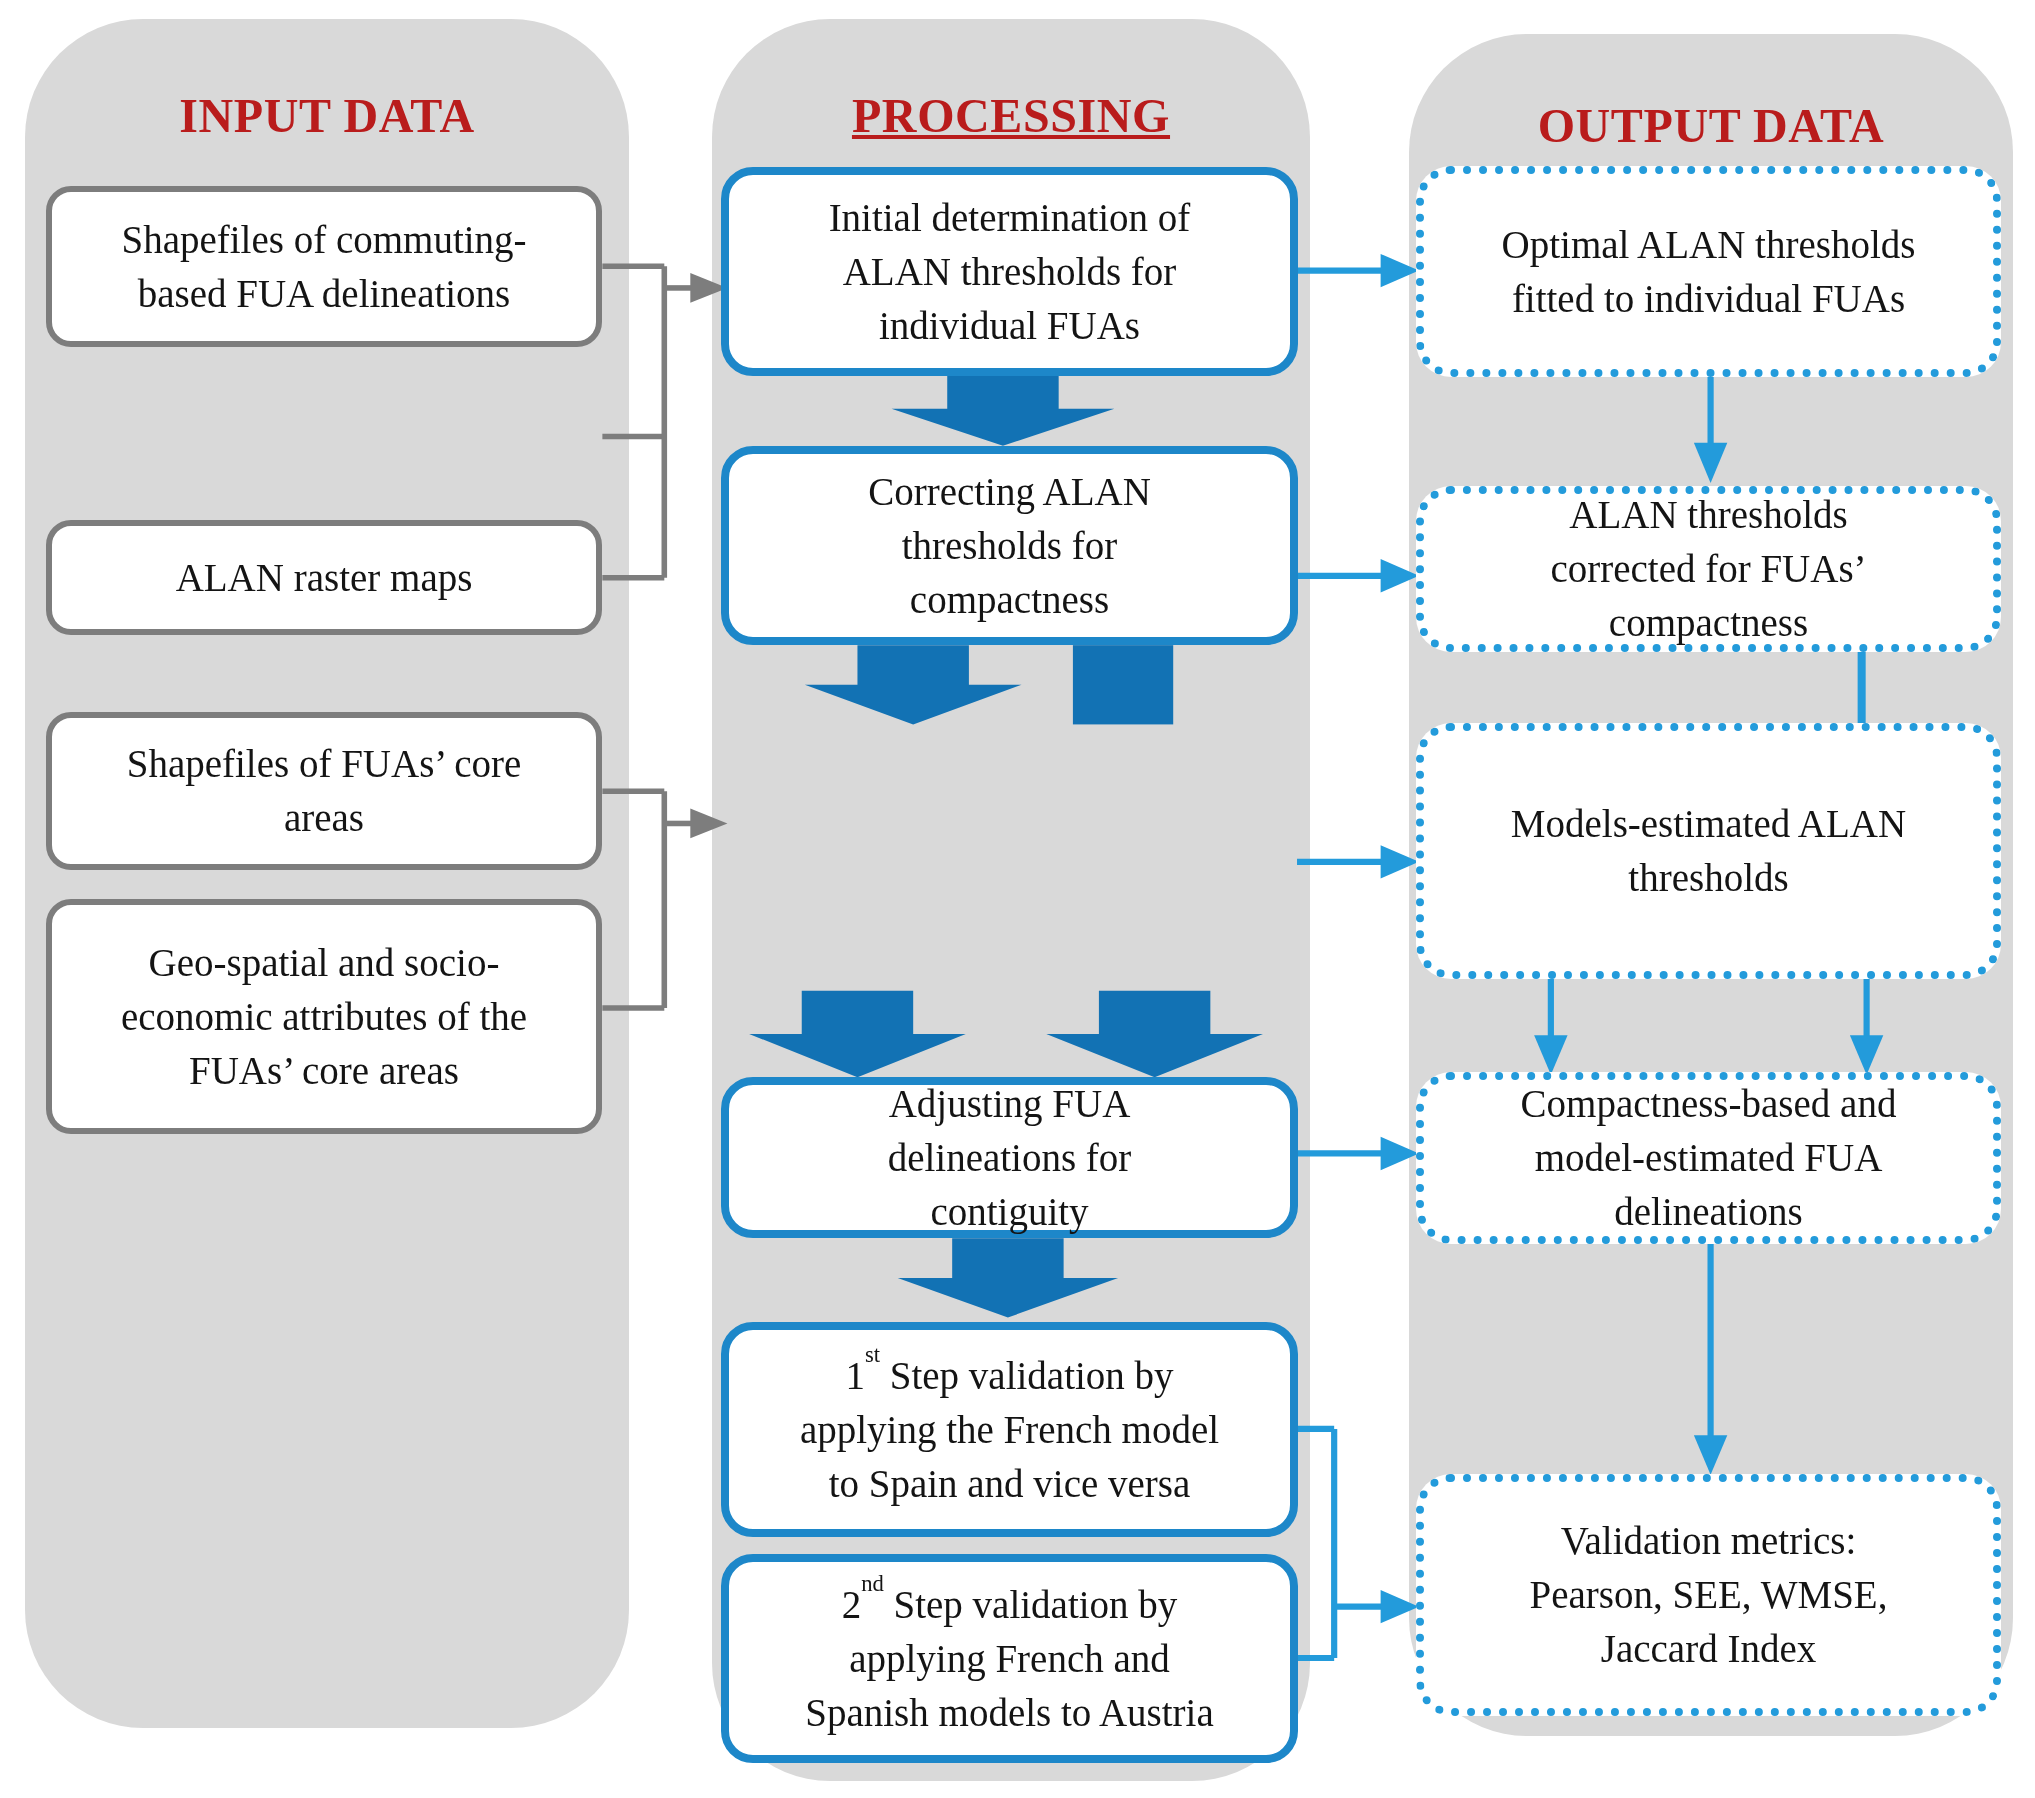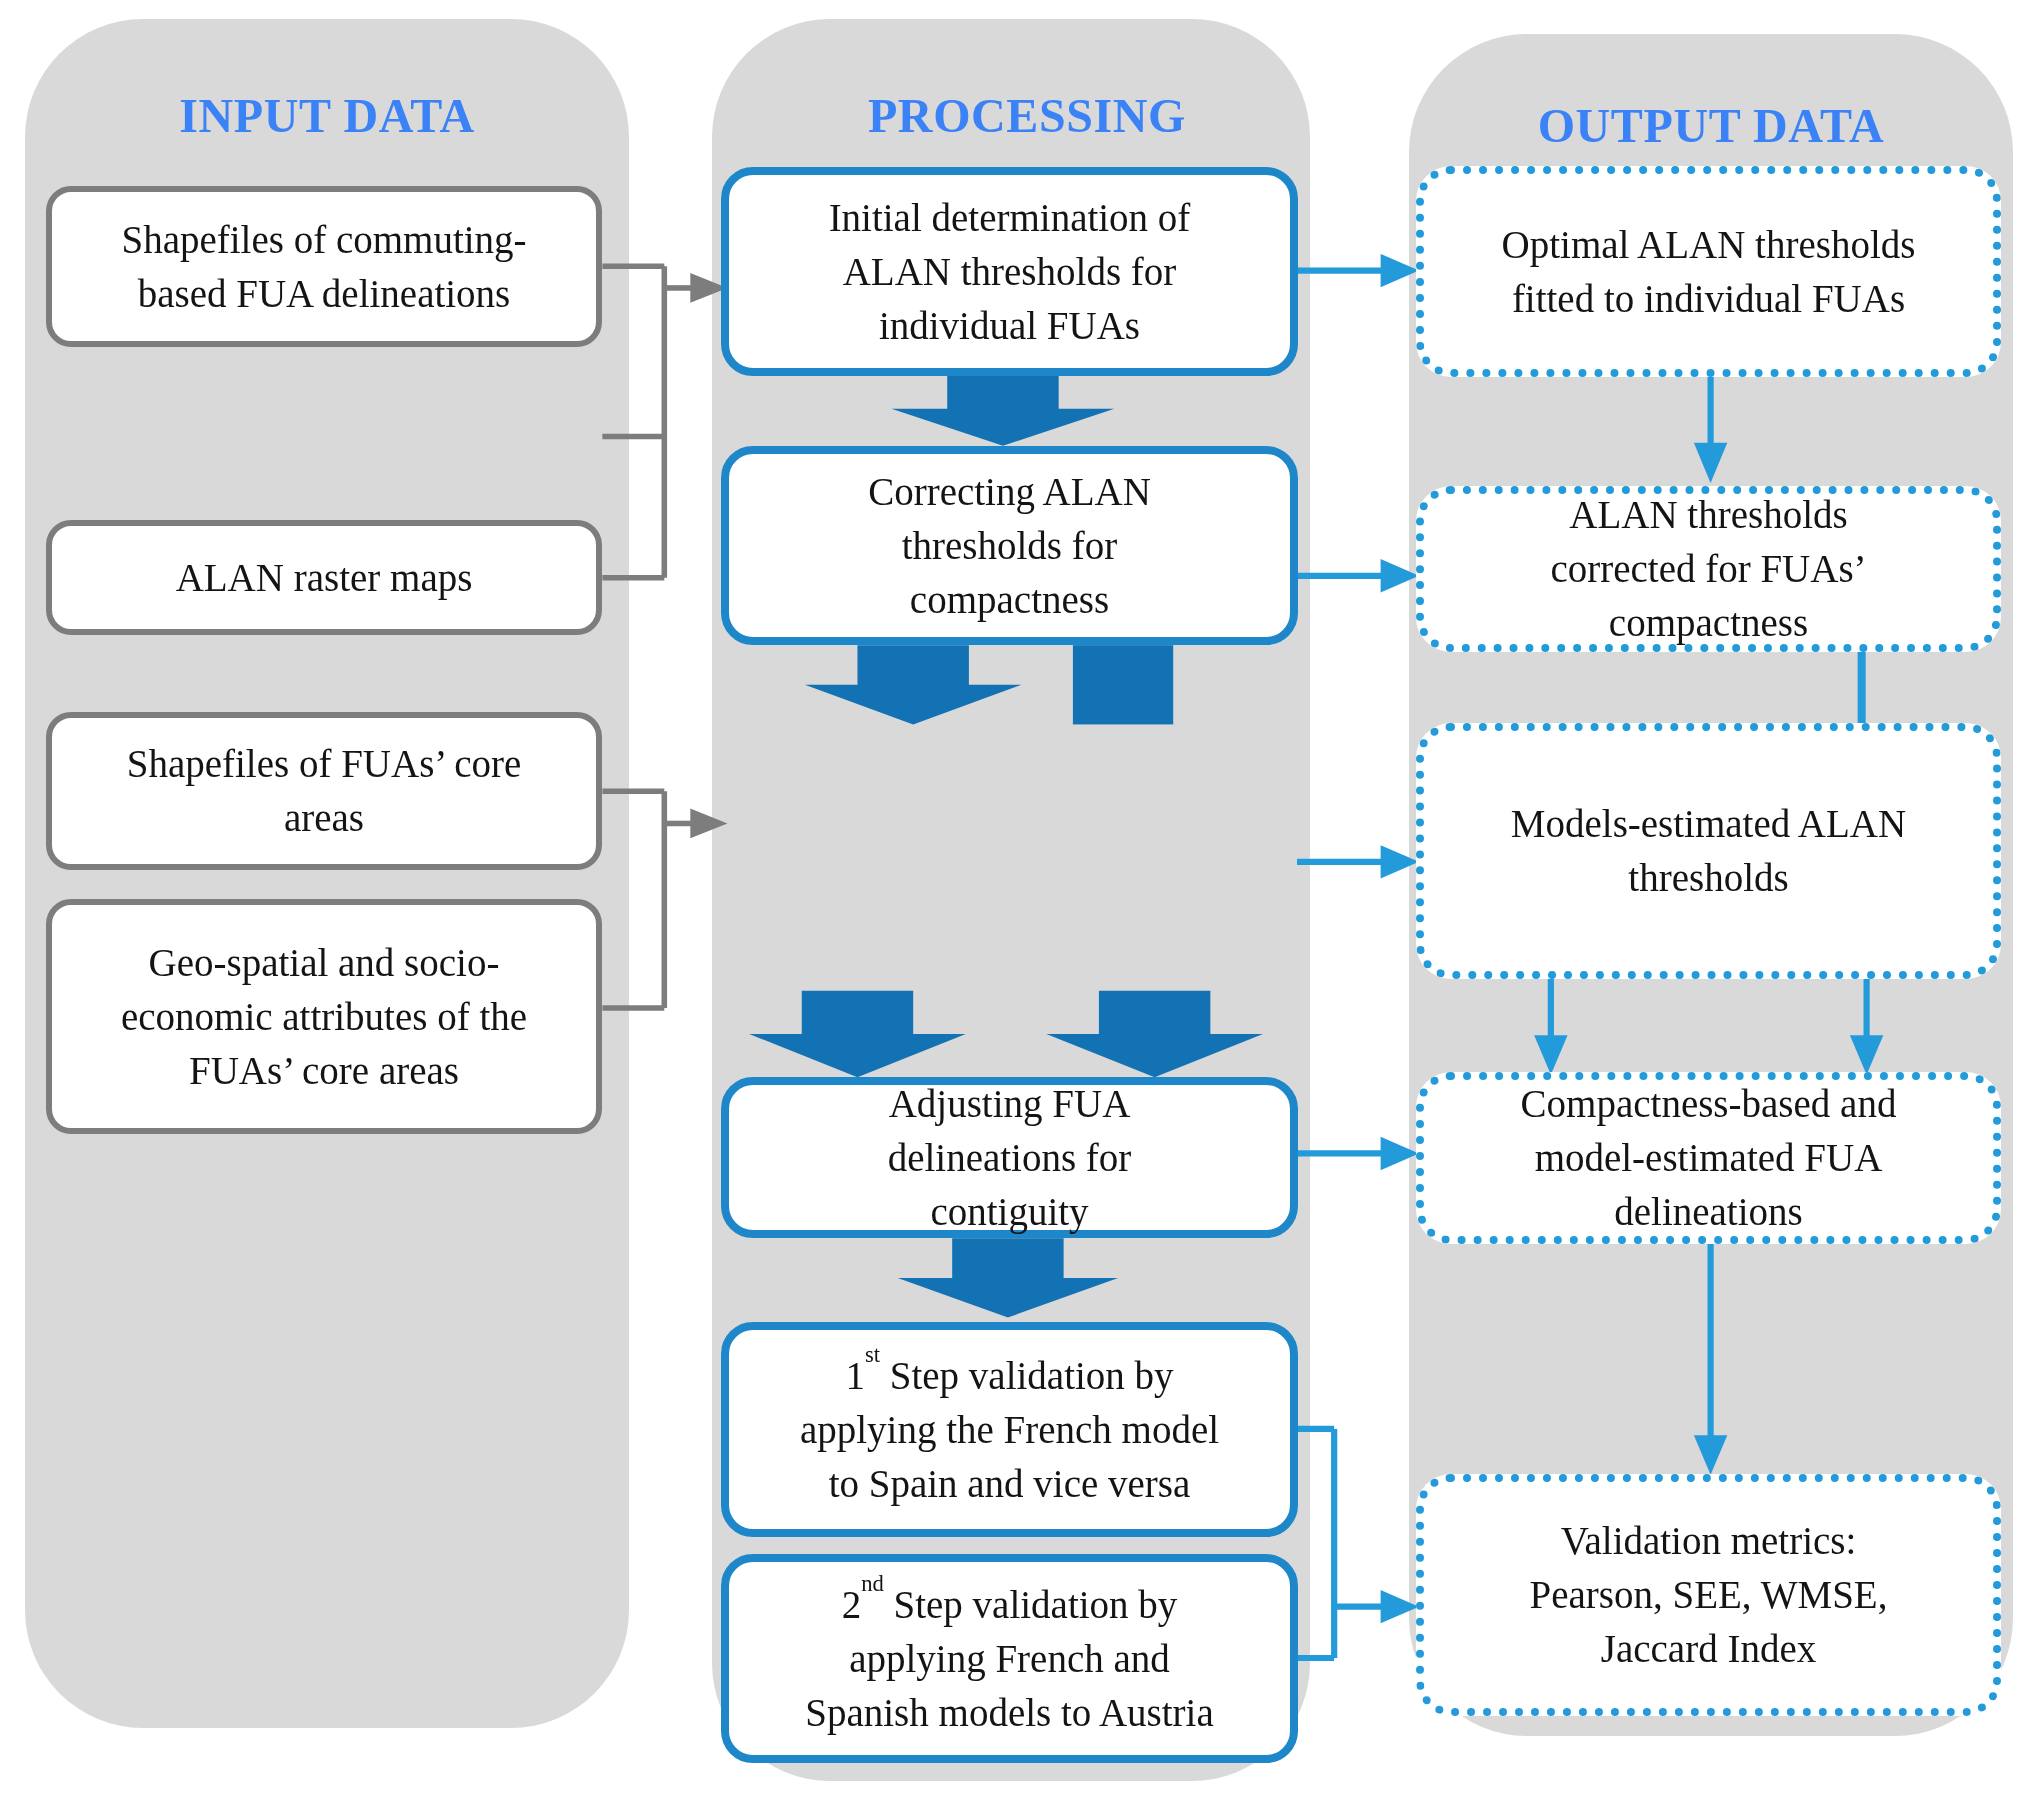--- a/index.html
+++ b/index.html
@@ -2,23 +2,23 @@
 <html style="font-size:10px"><head>
 <meta charset="utf-8">
 <style>
   html,body{margin:0;padding:0;background:#ffffff;}
   body{width:2035px;height:1798px;font-family:"Liberation Serif","DejaVu Serif",serif;}
   .stage{position:relative;width:2035px;height:1798px;overflow:hidden;background:#ffffff;}
   .col{position:absolute;background:#d9d9d9;border-radius:118px;}
   .col-input{left:25px;top:18.6px;width:604px;height:1709px;}
   .col-mid{left:712px;top:18.6px;width:598px;height:1762px;}
   .col-out{left:1409px;top:34px;width:604px;height:1702px;}
-  .col-title{position:absolute;z-index:3;font-weight:700;font-size:48px;color:#3b82f6;text-align:center;letter-spacing:0.6px;}
+  .col-title{position:absolute;z-index:3;font-weight:700;font-size:48px;color:#b91c1c;text-align:center;letter-spacing:0.6px;}
   .title-input{left:25px;top:88px;width:604px;}
-  .title-mid{left:728px;top:88px;width:598px;}
+  .title-mid{left:712px;top:88px;width:598px;text-decoration:underline;}
   .title-out{left:1409px;top:98px;width:604px;}
   .wires{position:absolute;left:0;top:0;z-index:2;}
   .box{position:absolute;z-index:3;background:#ffffff;display:flex;align-items:center;justify-content:center;box-sizing:border-box;text-align:center;color:#141414;}
   .ibox{border:6.2px solid #7d7d7d;border-radius:25px;}
   .pbox{border:8px solid #1d87c9;border-radius:32px;}
   .obox{border:8px dotted #239bdb;border-radius:35px;}
   .t{white-space:pre-line;font-size:39px;line-height:54px;padding:0 11px;}
   sup{font-size:58%;line-height:0;position:relative;top:-0.55em;}
 </style>
 </head>

